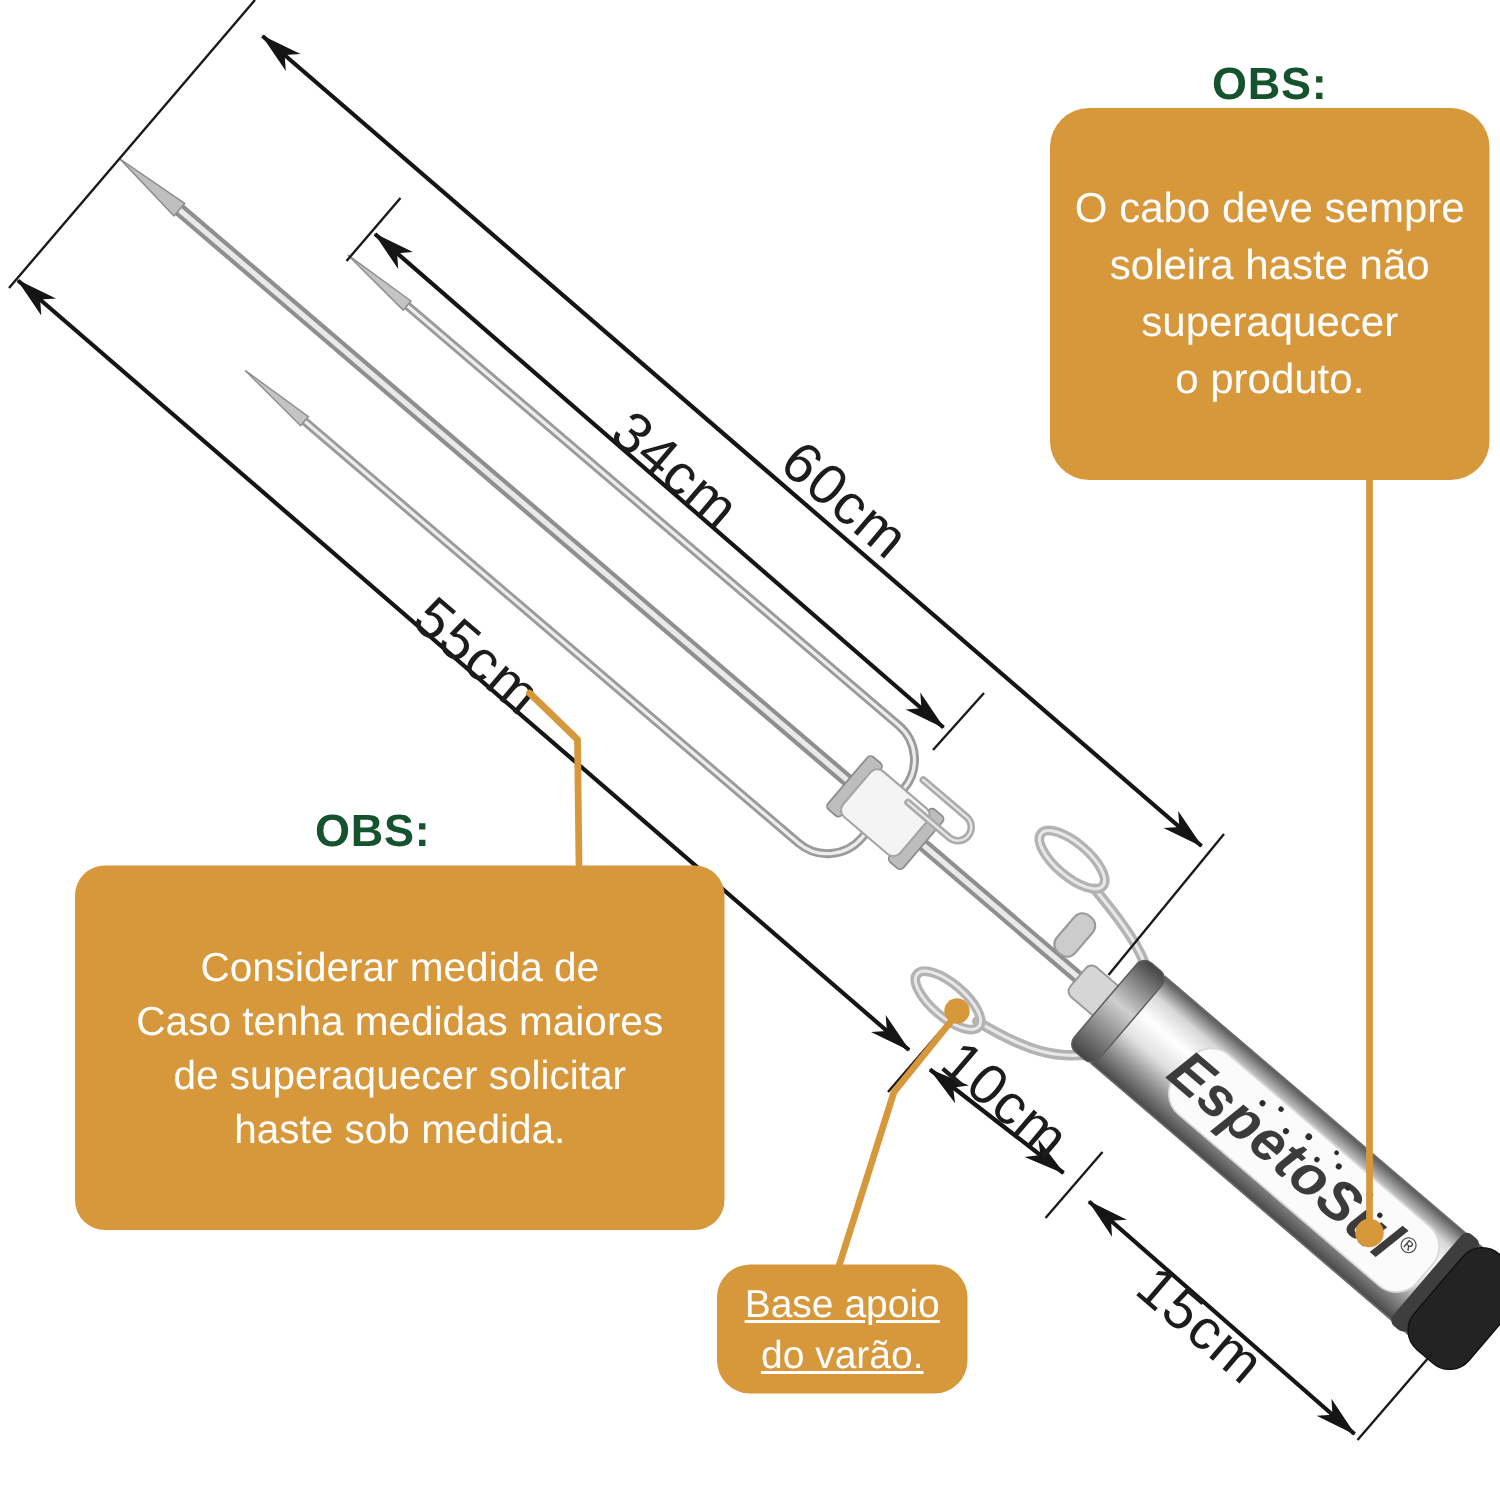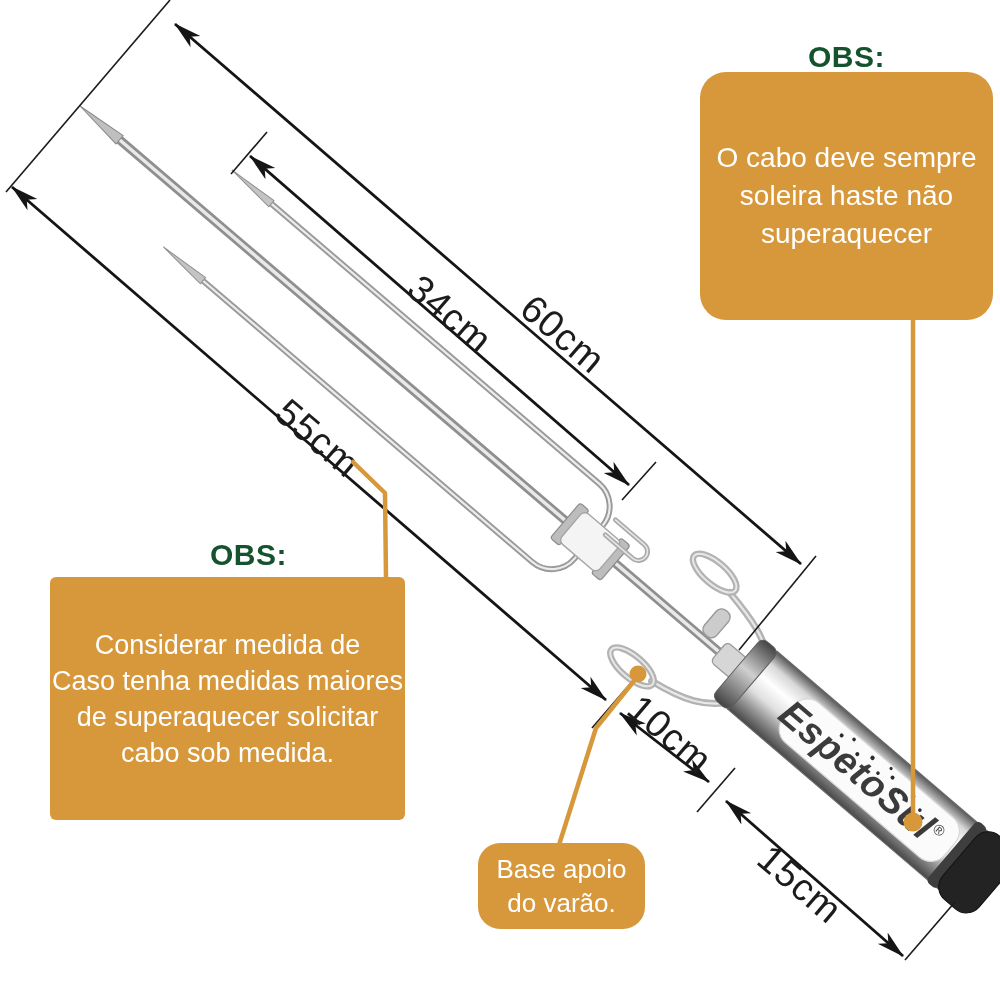--- a/index.html
+++ b/index.html
@@ -144,28 +144,29 @@
     </g>
     <circle cx="913" cy="822" r="9.5" fill="#D7983C"></circle>
     <circle cx="638" cy="674" r="8.5" fill="#D7983C"></circle>
   </svg>
 
   <div class="obs-heading" style="left:700px;top:40px;width:293px;">OBS:</div>
   <div class="callout callout-top" style="left:700px;top:72px;width:293px;height:248px;border-radius:26px;">
     <div class="ln">O cabo deve sempre</div>
     <div class="ln">soleira haste não</div>
     <div class="ln">superaquecer</div>
+    <div class="ln">o produto.</div>
   </div>
 
   <div class="obs-heading" style="left:50px;top:538px;width:397px;">OBS:</div>
-  <div class="callout callout-left" style="left:50px;top:577px;width:355px;height:243px;border-radius:6px;">
+  <div class="callout callout-left" style="left:50px;top:577px;width:433px;height:243px;border-radius:20px;">
     <div class="ln">Considerar medida de</div>
     <div class="ln">Caso tenha medidas maiores</div>
     <div class="ln">de superaquecer solicitar</div>
-    <div class="ln">cabo sob medida.</div>
+    <div class="ln">haste sob medida.</div>
   </div>
 
-  <div class="callout callout-base" style="left:478px;top:843px;width:167px;height:86px;border-radius:22px;">
+  <div class="callout callout-base" style="left:478px;top:843px;width:167px;height:86px;border-radius:22px;text-decoration:underline;">
     <div class="ln">Base apoio</div>
     <div class="ln">do varão.</div>
   </div>
 
 </div>
 
 </body></html>

